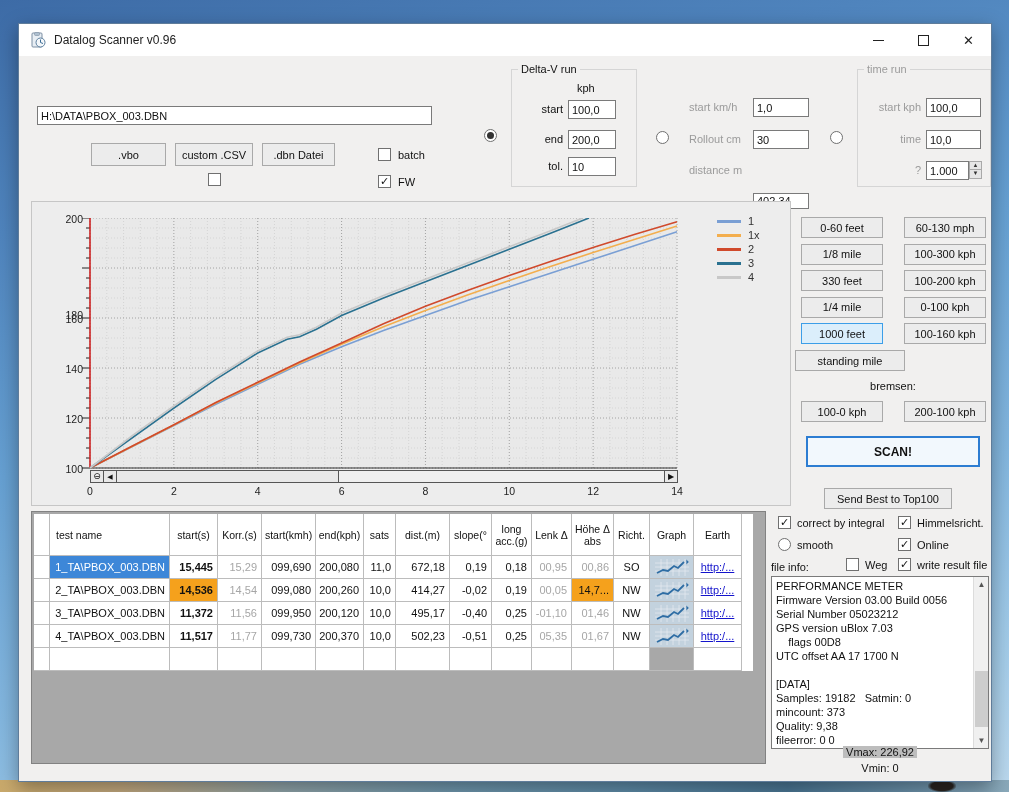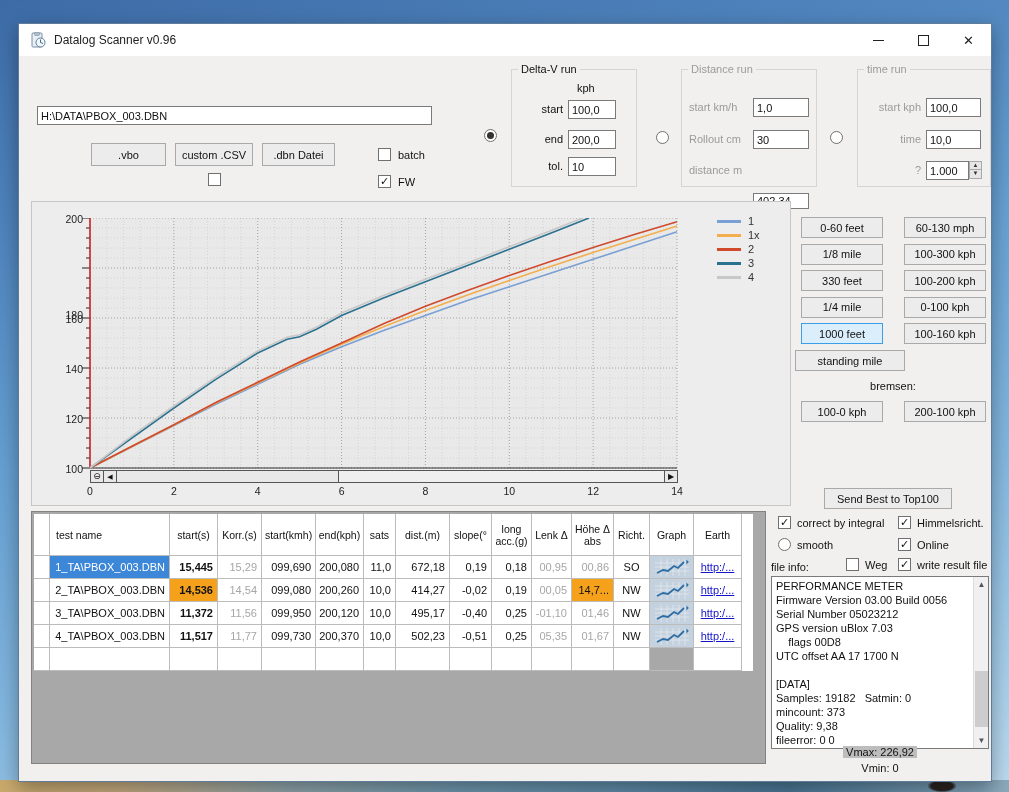--- a/index.html
+++ b/index.html
@@ -127,23 +127,20 @@
     <span class="gtitle">Delta-V run</span>
   </div>
   <div class="lbl" style="left:558px;top:58px;">kph</div>
   <div class="lbl" style="left:498px;top:79px;width:46px;text-align:right;">start</div>
   <input class="field" style="left: 549px; top: 76px; width: 48px; height: 19px;" value="100,0">
   <div class="lbl" style="left:498px;top:109px;width:46px;text-align:right;">end</div>
   <input class="field" style="left: 549px; top: 106px; width: 48px; height: 19px;" value="200,0">
   <div class="lbl" style="left:498px;top:136px;width:46px;text-align:right;">tol.</div>
   <input class="field" style="left: 549px; top: 133px; width: 48px; height: 19px;" value="10">
 
-  <div class="groupbox disabled" style="left:662px;top:45px;width:136px;height:118px;">
-    <span class="gtitle">Distance run</span>
-  </div>
   <div class="lbl gray" style="left:670px;top:77px;">start km/h</div>
   <input class="field" style="left: 734px; top: 74px; width: 56px; height: 19px;" value="1,0">
   <div class="lbl gray" style="left:670px;top:109px;">Rollout cm</div>
   <input class="field" style="left: 734px; top: 106px; width: 56px; height: 19px;" value="30">
   <div class="lbl gray" style="left:670px;top:140px;">distance m</div>
   <input class="field" style="left: 734px; top: 150px; width: 56px; height: 16px; margin-top: 19px;" value="402,34">
 
   <div class="groupbox disabled" style="left:838px;top:45px;width:134px;height:118px;">
     <span class="gtitle">time run</span>
   </div>
@@ -314,20 +311,21 @@
       <div class="mbtn" style="left: 885px; top: 246px;">100-200 kph</div>
       <div class="mbtn" style="left: 782px; top: 272.5px;">1/4 mile</div>
       <div class="mbtn" style="left: 885px; top: 272.5px;">0-100 kph</div>
       <div class="mbtn sel" style="left: 782px; top: 299px;">1000 feet</div>
       <div class="mbtn" style="left: 885px; top: 299px;">100-160 kph</div>
     </div>
   <div class="mbtn" id="standing-btn" style="left:776px;top:326px;width:110px;">standing mile</div>
   <div class="lbl" style="left:782px;top:356px;width:184px;text-align:center;">bremsen:</div>
   <div class="mbtn" style="left:782px;top:377px;">100-0 kph</div>
   <div class="mbtn" style="left:885px;top:377px;">200-100 kph</div>
+  <div class="scanbtn">SCAN!</div>
   <div class="btn" style="left:805px;top:464px;width:128px;height:21px;">Send Best to Top100</div>
 
   <div class="checkbox checked" style="left:759px;top:492px;"></div>
   <div class="lbl" style="left:778px;top:493px;">correct by integral</div>
   <div class="checkbox checked" style="left:879px;top:492px;"></div>
   <div class="lbl" style="left:898px;top:493px;">Himmelsricht.</div>
   <div class="radio" style="left:759px;top:514px;"></div>
   <div class="lbl" style="left:778px;top:515px;">smooth</div>
   <div class="checkbox checked" style="left:879px;top:514px;"></div>
   <div class="lbl" style="left:898px;top:515px;">Online</div>

